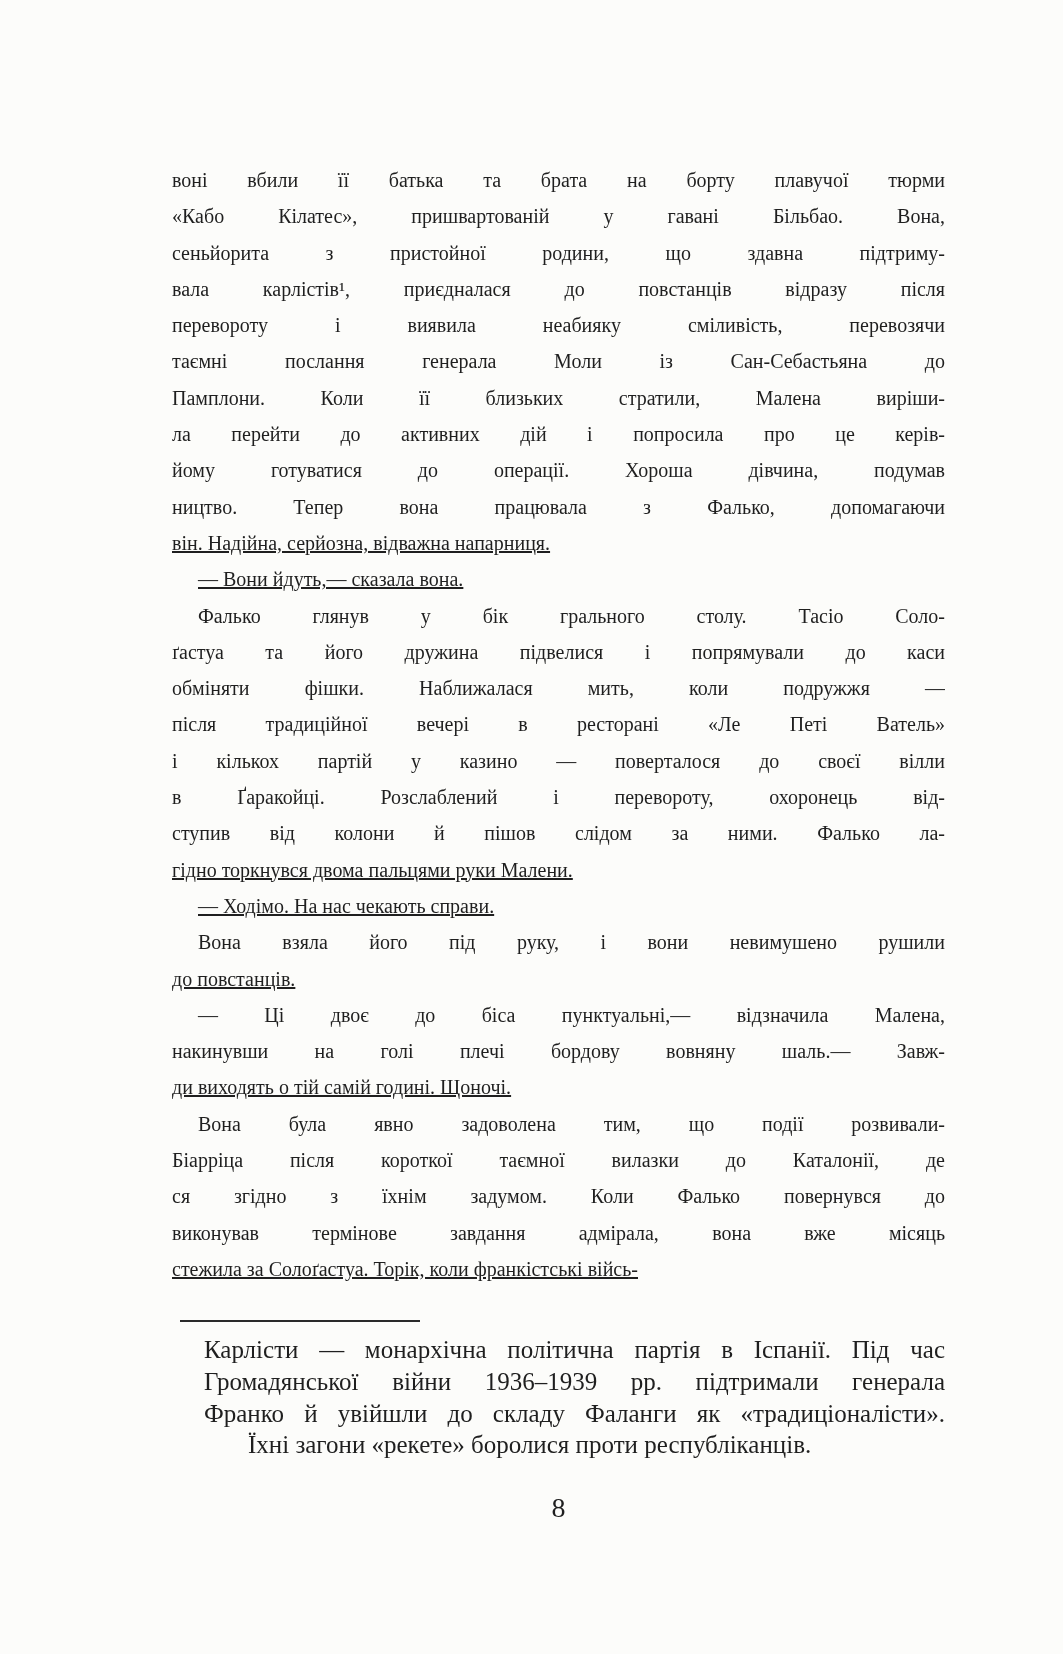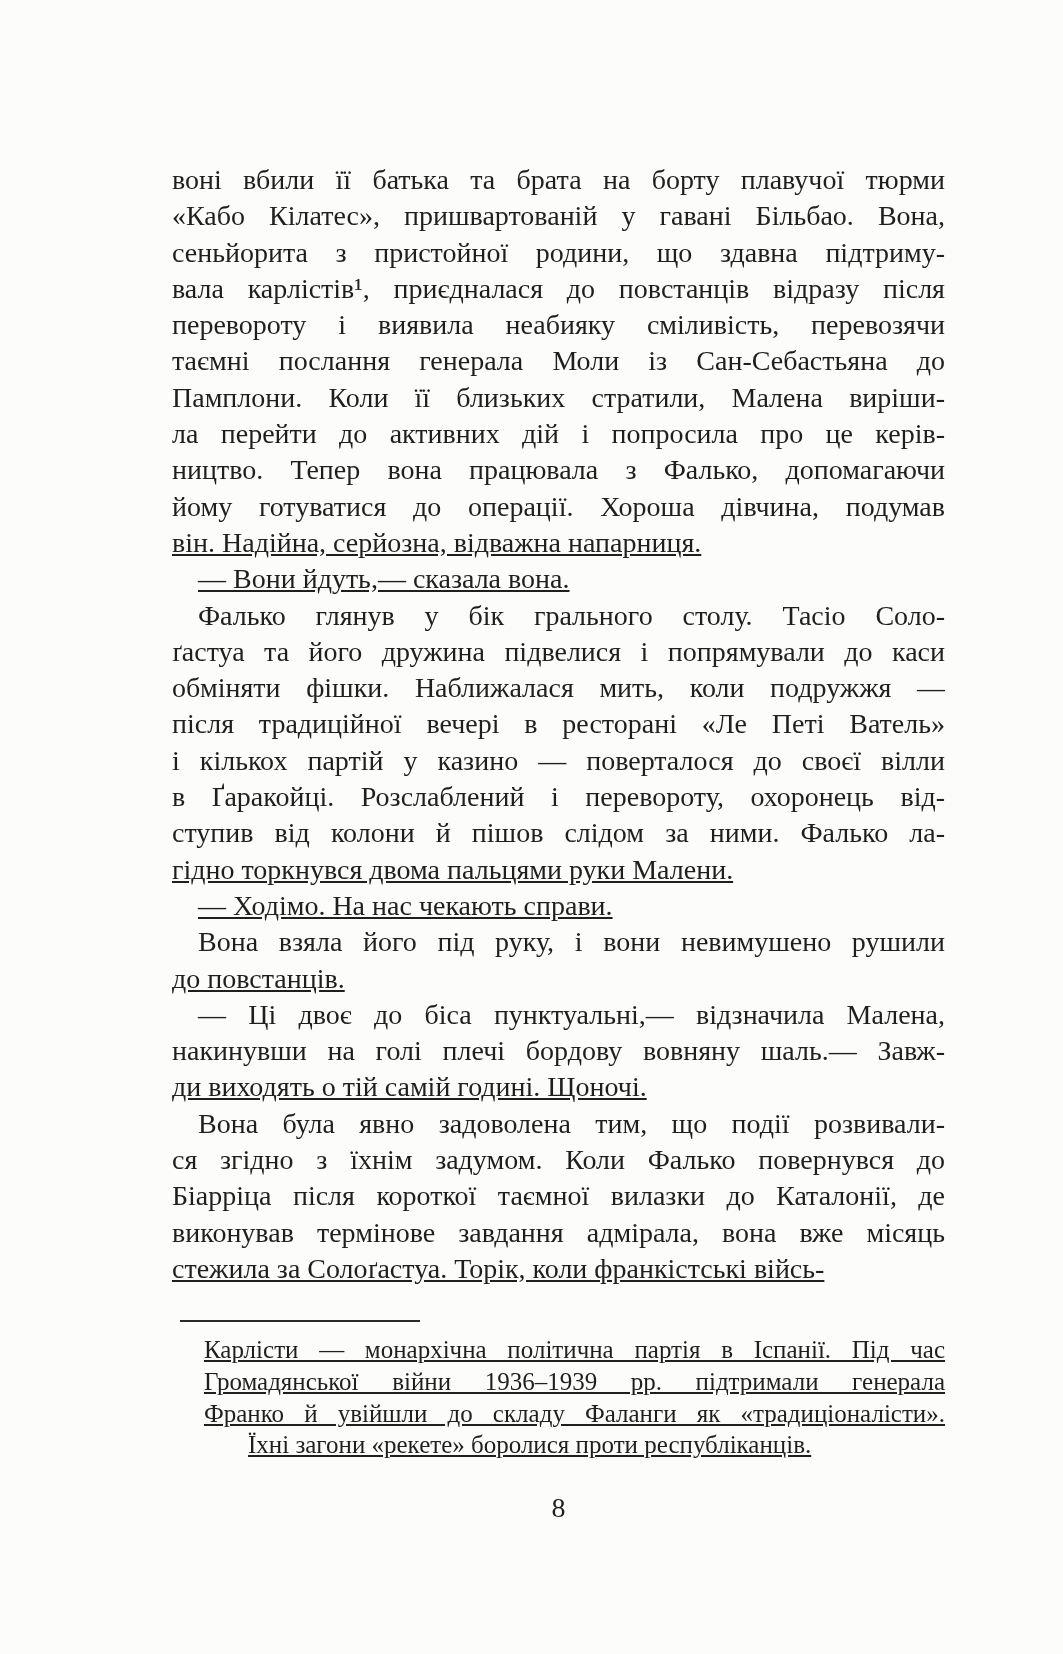--- a/index.html
+++ b/index.html
@@ -10,21 +10,21 @@
     background: #fcfcfa;
     color: #1f1f1f;
     font-family: "Liberation Serif", "DejaVu Serif", serif;
     overflow: hidden;
   }
   .text-block {
     position: absolute;
     left: 172px;
     top: 162px;
     width: 773px;
-    font-size: 28px;
+    font-size: 20px;
     line-height: 36.3px;
   }
   .paragraph { margin: 0; }
   .line {
     text-align: justify;
     text-align-last: justify;
     height: 36.3px;
     overflow: hidden;
   }
   .line.last {
@@ -48,21 +48,20 @@
     top: 1334px;
     width: 741px;
     font-size: 25px;
     line-height: 31.8px;
   }
   .footnote-line {
     text-align: justify;
     text-align-last: justify;
     height: 31.8px;
     overflow: hidden;
-    text-decoration: underline;
   }
   .footnote-line.last { text-align-last: left; margin-left: 44px; }
   .footnote-line.first { position: relative; }
   .page-number {
     position: absolute;
     left: 172px;
     top: 1492px;
     width: 773px;
     text-align: center;
     font-size: 28px;
@@ -75,22 +74,22 @@
   <main class="text-block">
       <div class="paragraph">
         <div class="line">воні вбили її батька та брата на борту плавучої тюрми</div>
         <div class="line">«Кабо Кілатес», пришвартованій у гавані Більбао. Вона,</div>
         <div class="line">сеньйорита з пристойної родини, що здавна підтриму-</div>
         <div class="line">вала карлістів¹, приєдналася до повстанців відразу після</div>
         <div class="line">перевороту і виявила неабияку сміливість, перевозячи</div>
         <div class="line">таємні послання генерала Моли із Сан-Себастьяна до</div>
         <div class="line">Памплони. Коли її близьких стратили, Малена виріши-</div>
         <div class="line">ла перейти до активних дій і попросила про це керів-</div>
+        <div class="line">йому готуватися до операції. Хороша дівчина, подумав</div>
         <div class="line">ництво. Тепер вона працювала з Фалько, допомагаючи</div>
-        <div class="line">йому готуватися до операції. Хороша дівчина, подумав</div>
         <div class="line last">він. Надійна, серйозна, відважна напарниця.</div>
       </div>
       <div class="paragraph indent">
         <div class="line last">— Вони йдуть,— сказала вона.</div>
       </div>
       <div class="paragraph indent">
         <div class="line">Фалько глянув у бік грального столу. Тасіо Соло-</div>
         <div class="line">ґастуа та його дружина підвелися і попрямували до каси</div>
         <div class="line">обміняти фішки. Наближалася мить, коли подружжя —</div>
         <div class="line">після традиційної вечері в ресторані «Ле Петі Ватель»</div>
@@ -106,22 +105,22 @@
         <div class="line">Вона взяла його під руку, і вони невимушено рушили</div>
         <div class="line last">до повстанців.</div>
       </div>
       <div class="paragraph indent">
         <div class="line">— Ці двоє до біса пунктуальні,— відзначила Малена,</div>
         <div class="line">накинувши на голі плечі бордову вовняну шаль.— Завж-</div>
         <div class="line last">ди виходять о тій самій годині. Щоночі.</div>
       </div>
       <div class="paragraph indent">
         <div class="line">Вона була явно задоволена тим, що події розвивали-</div>
+        <div class="line">Біарріца після короткої таємної вилазки до Каталонії, де</div>
         <div class="line">ся згідно з їхнім задумом. Коли Фалько повернувся до</div>
-        <div class="line">Біарріца після короткої таємної вилазки до Каталонії, де</div>
         <div class="line">виконував термінове завдання адмірала, вона вже місяць</div>
         <div class="line last">стежила за Солоґастуа. Торік, коли франкістські війсь-</div>
       </div>
     </main>
   <div class="footnote-rule"></div>
   <section class="footnote">
       <div class="footnote-line first">Карлісти — монархічна політична партія в Іспанії. Під час</div>
       <div class="footnote-line">Громадянської війни 1936–1939 рр. підтримали генерала</div>
       <div class="footnote-line">Франко й увійшли до складу Фаланги як «традиціоналісти».</div>
       <div class="footnote-line last">Їхні загони «рекете» боролися проти республіканців.</div>

